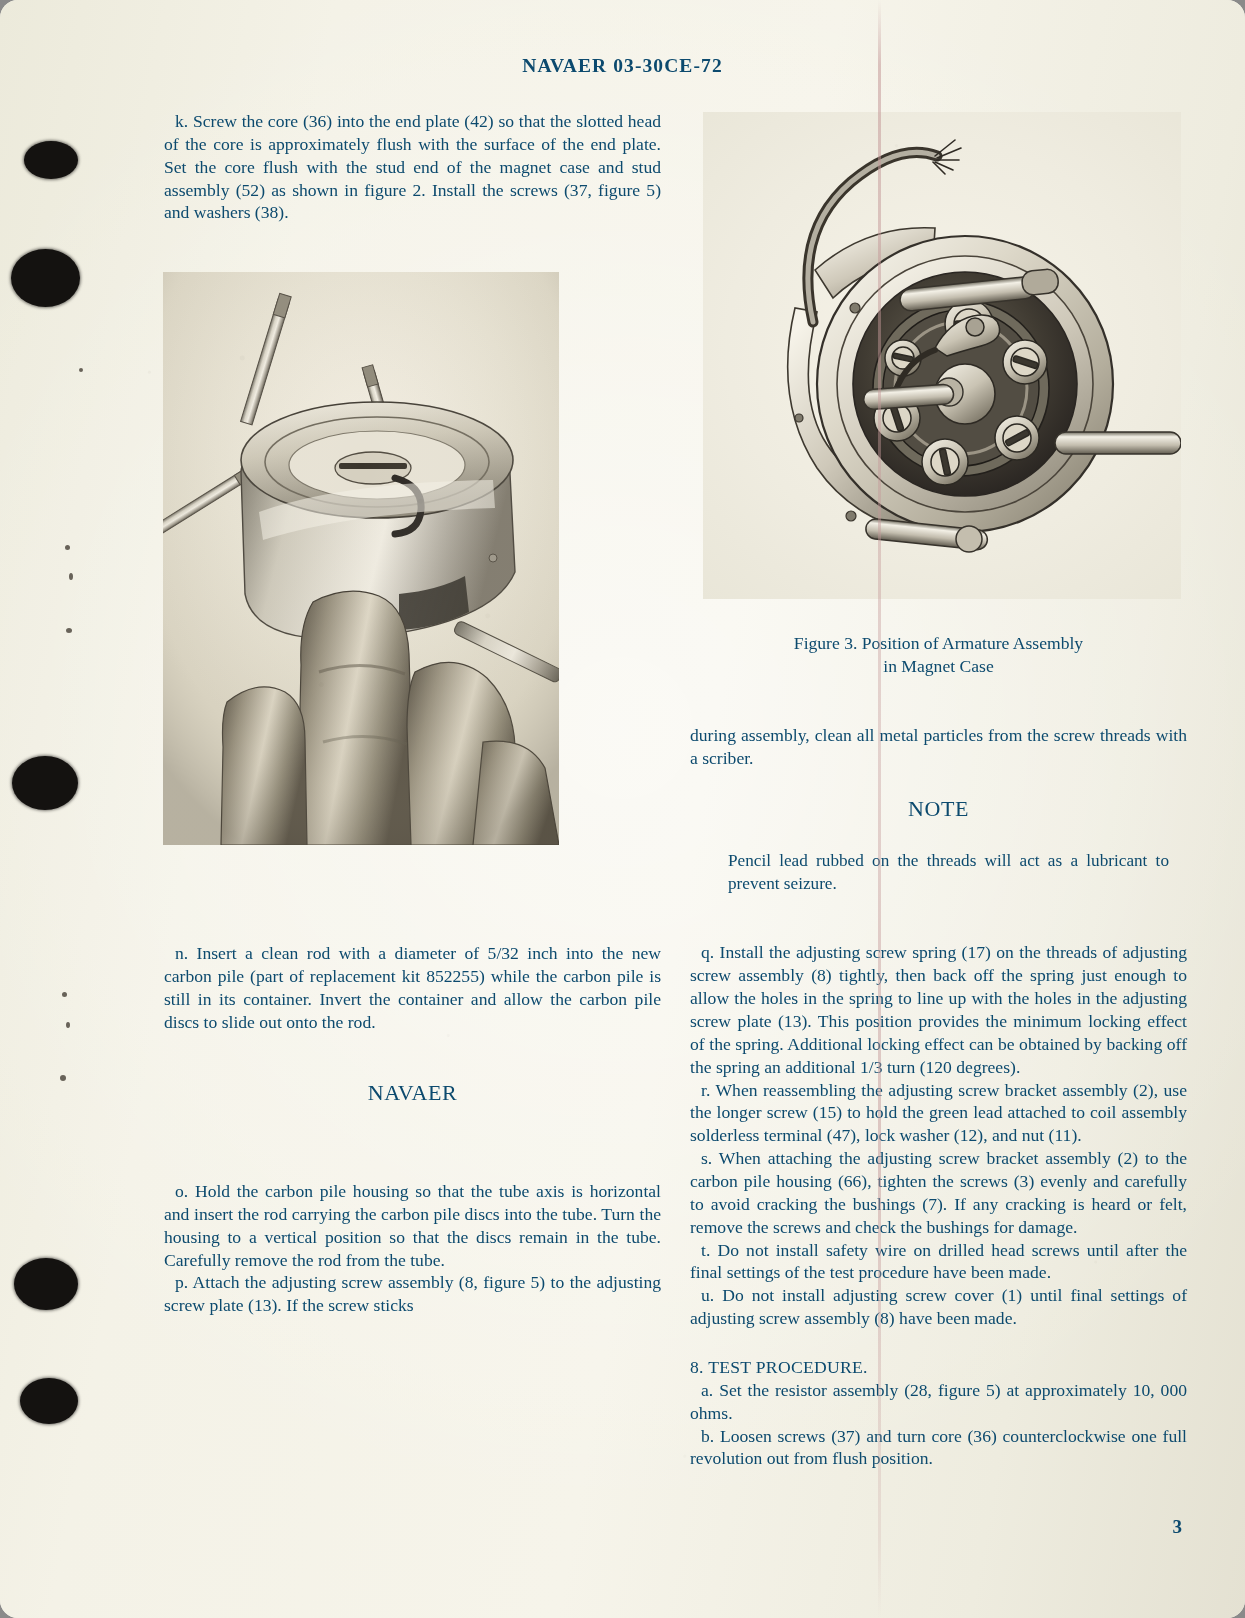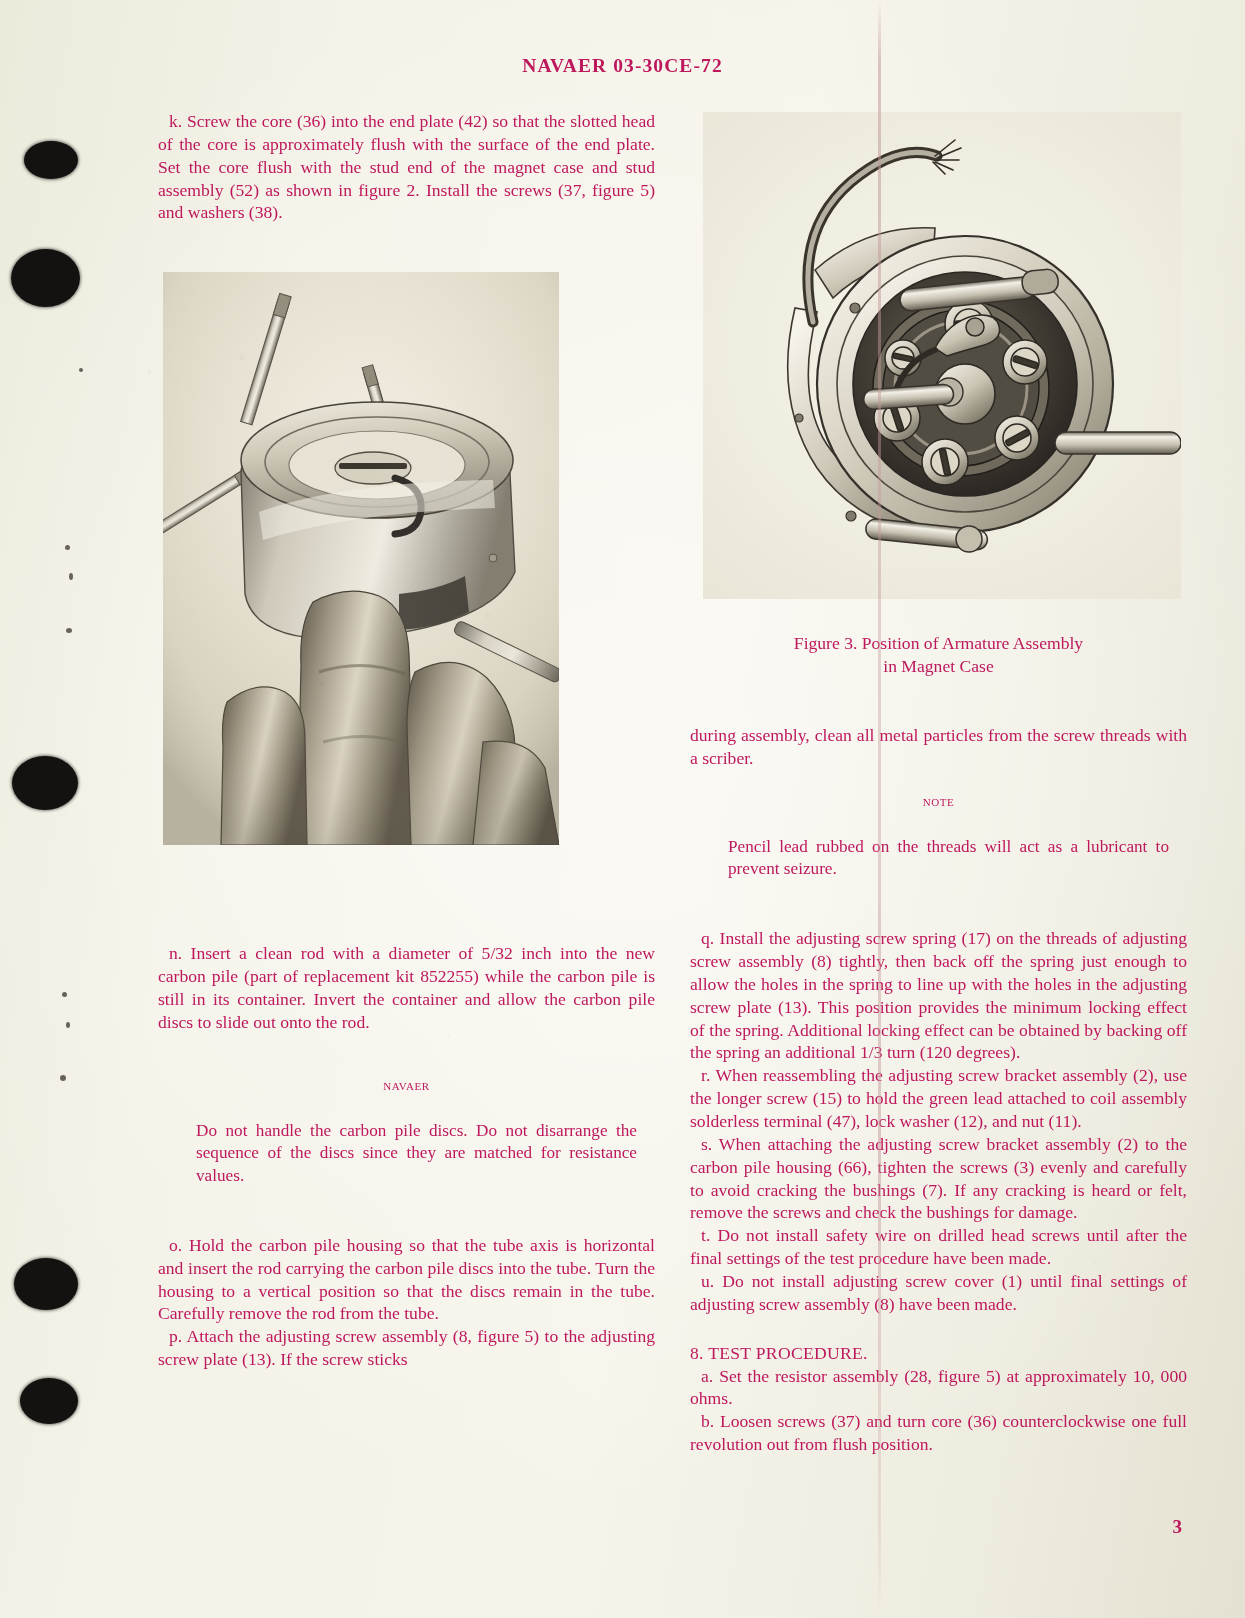--- a/index.html
+++ b/index.html
@@ -8,21 +8,22 @@
     background: #8a8a8a;
   }
   .page {
     position: relative;
     width: 1245px;
     height: 1618px;
     margin: 0 auto;
     background: #f3f1e6;
     overflow: hidden;
     font-family: "Liberation Serif", "DejaVu Serif", serif;
-    color: #be185d;
+    color: #0c4a6e;
+    border-radius: 18px;
   }
   
   .paper-tint {
     position: absolute;
     inset: 0;
     background:
       radial-gradient(ellipse 90% 70% at 50% 45%, rgba(255,255,255,0.55) 0%, rgba(255,255,255,0) 70%),
       linear-gradient(100deg, #eceadb 0%, #f4f2e7 22%, #f6f4ea 55%, #eeecdf 82%, #e4e1d2 100%);
     pointer-events: none;
   }
@@ -82,21 +83,21 @@
   }
 
   .col {
     position: absolute;
     top: 110px;
     width: 497px;
     font-size: 17.6px;
     line-height: 1.3;
     text-align: justify;
   }
-  .col-left  { left: 158px; }
+  .col-left  { left: 164px; }
   .col-right { left: 681px; margin-left: 9px; }
 
   .para {
     margin: 0 0 0 0;
     text-indent: 11px;
     text-align: justify;
     text-justify: inter-word;
   }
   .para.noindent { text-indent: 0; }
   .gap-md { height: 26px; }
@@ -106,21 +107,21 @@
     text-align: center;
     text-indent: 0;
     font-size: 17.6px;
     line-height: 1.3;
   }
 
   .centered-heading {
     text-align: center;
     text-indent: 0;
     letter-spacing: .6px;
-    font-size: 11px;
+    font-size: 22px;
   }
 
   .indented-block {
     margin-left: 38px;
     margin-right: 18px;
     text-indent: 0;
     text-align: justify;
     font-size: 17.2px;
     line-height: 1.32;
   }
@@ -285,21 +286,20 @@
     </svg>
     <div class="fig2-grain"></div>
   </div>
 
   <div class="col col-left" style="top:896px;">
     <div class="gap-lg"></div>
     <p class="para">n. Insert a clean rod with a diameter of 5/32 inch into the new carbon pile (part of replacement kit 852255) while the carbon pile is still in its container. Invert the container and allow the carbon pile discs to slide out onto the rod.</p>
     <div class="gap-lg"></div>
     <p class="para centered-heading">NAVAER</p>
     <div class="gap-md"></div>
-    <p class="para indented-block">Do not handle the carbon pile discs.  Do not disarrange the sequence of the discs since they are matched for resistance values.</p>
     <div class="gap-lg"></div>
     <p class="para">o. Hold the carbon pile housing so that the tube axis is horizontal and insert the rod carrying the carbon pile discs into the tube. Turn the housing to a vertical position so that the discs remain in the tube. Carefully remove the rod from the tube.</p>
     <p class="para">p. Attach the adjusting screw assembly (8, figure 5) to the adjusting screw plate (13).  If the screw sticks</p>
   </div>
 
   <div class="fig3-wrap">
     <div class="fig3-bg"></div>
     <svg viewBox="0 0 478 487" width="478" height="487" style="position:absolute;inset:0;">
       <defs>
         <linearGradient id="ringOuter" x1="0" y1="0" x2="1" y2="1">

